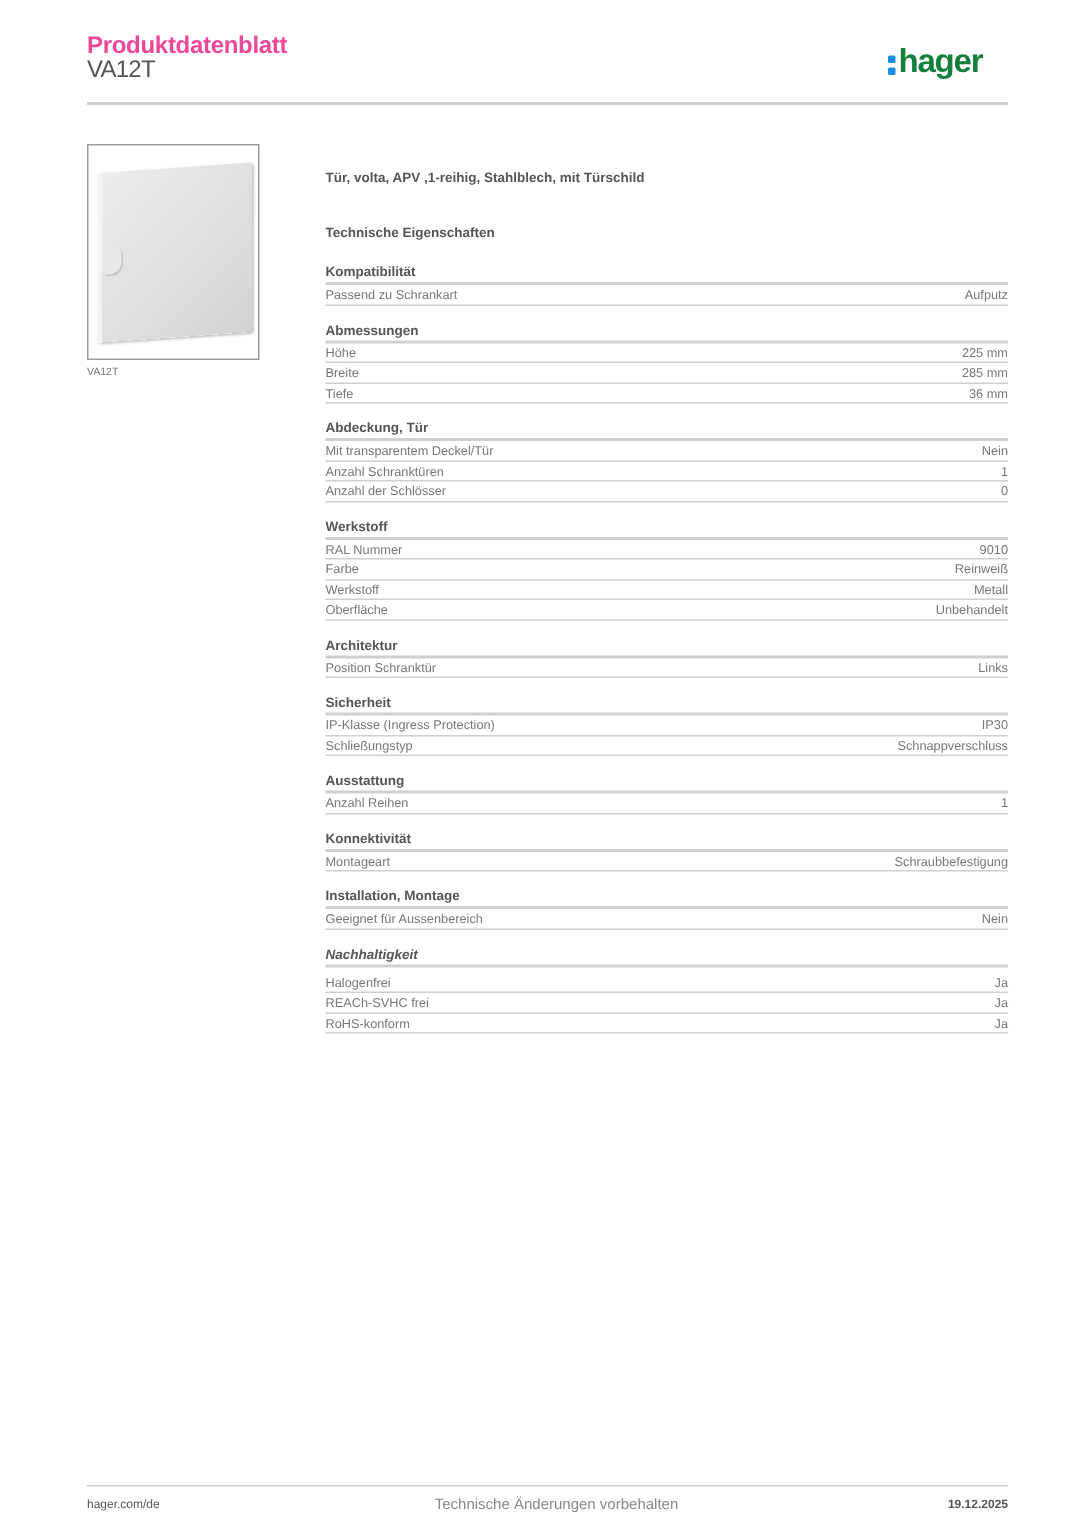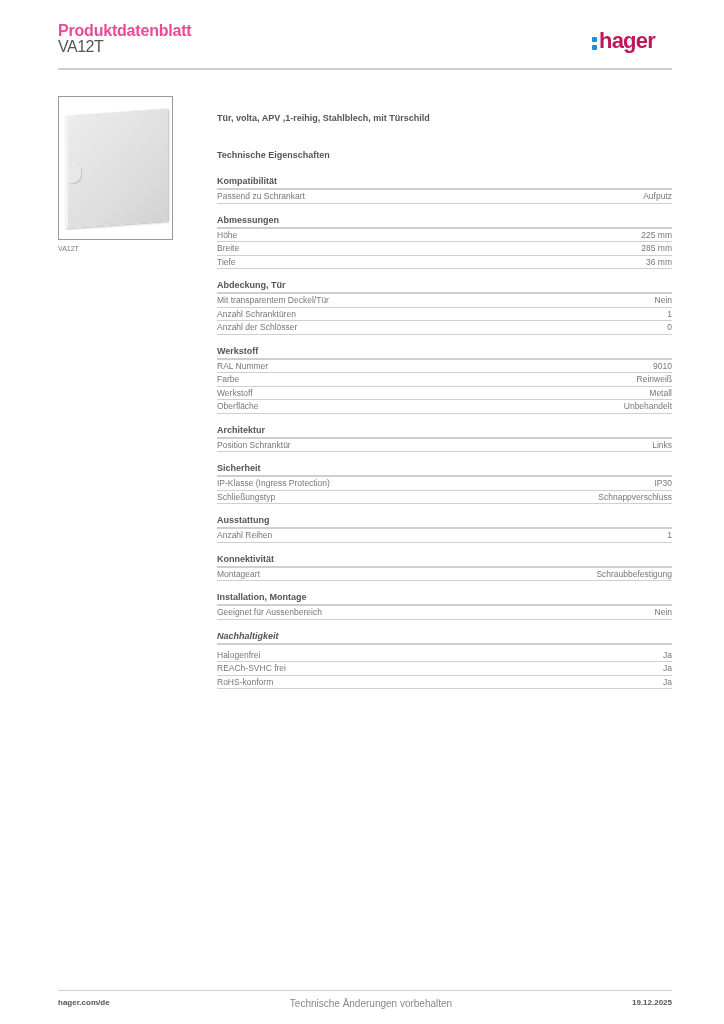--- a/index.html
+++ b/index.html
@@ -1,41 +1,41 @@
 <!DOCTYPE html>
 <html><head>
 <meta charset="utf-8">
 <style>
   html, body { margin: 0; padding: 0; background: #ffffff; }
   body { width: 724px; height: 1024px; position: relative; overflow: hidden;
          font-family: "Liberation Sans", sans-serif; color: #4a4a4a; }
   .title { position: absolute; left: 58px; top: 22px; font-size: 16px; font-weight: bold; color: #ec4899; letter-spacing: -0.2px; }
   .subtitle { position: absolute; left: 58px; top: 38px; font-size: 16px; color: #555; letter-spacing: -0.5px; }
-  .logo { position: absolute; left: 592px; top: 28px; font-size: 22px; font-weight: bold; color: #be185d; letter-spacing: -0.8px; }
+  .logo { position: absolute; left: 592px; top: 28px; font-size: 22px; font-weight: bold; color: #15803d; letter-spacing: -0.8px; }
   .logo .dots { display: inline-block; width: 5px; margin-right: 2px; position: relative; height: 14px; vertical-align: -1px; }
   .logo .dots::before, .logo .dots::after { content: ""; position: absolute; left: 0; width: 5px; height: 5px; background: #1a8fe0; border-radius: 1px; }
   .logo .dots::before { top: 2px; }
   .logo .dots::after { top: 10px; }
   .header-rule { position: absolute; left: 58px; top: 68px; width: 614px; height: 2px; background: #cfcfcf; }
 
   .img-box { position: absolute; left: 58px; top: 96px; width: 113px; height: 142px; border: 1px solid #9a9a9a; background: #fff; }
   .door { position: absolute; left: 6px; top: 15px; width: 100px; height: 113px; background: linear-gradient(135deg,#ececec 0%,#dedede 60%,#d2d2d2 100%); transform: skewY(-4deg); border-left: 3px solid #f3f3f3; box-shadow: 1px 1px 2px #bbb; }
   .knob { position: absolute; left: 0px; top: 48px; width: 13px; height: 20px; background: #e8e8e8; border-radius: 3px 8px 8px 3px; box-shadow: 1px 1px 1px #c0c0c0; }
   .img-caption { position: absolute; left: 58px; top: 245px; font-size: 7px; color: #777; }
 
   .main { position: absolute; left: 217px; top: 96px; width: 455px; }
   .product-desc { font-size: 9px; font-weight: bold; color: #555; margin: 17px 0 27px 0; }
   .tech-head { font-size: 9px; font-weight: bold; color: #555; margin: 0 0 15px 0; }
   .section { margin-bottom: 10px; }
   .section-title { font-size: 9px; font-weight: bold; color: #555; padding-bottom: 1px; border-bottom: 2px solid #cfcfcf; line-height: 12px; }
   .row { display: flex; justify-content: space-between; font-size: 8.5px; color: #777; line-height: 12.5px; border-bottom: 1.5px solid #cfcfcf; }
   .section.gap .section-title { margin-bottom: 4px; font-style: italic; }
 
   .footer-rule { position: absolute; left: 58px; top: 990px; width: 614px; height: 1px; background: #cfcfcf; }
-  .footer-left { position: absolute; left: 58px; top: 998px; font-size: 8px; font-weight: bold; color: #555; }
+  .footer-left { position: absolute; left: 58px; top: 998px; font-size: 8px; font-weight: normal; color: #555; }
   .footer-center { position: absolute; left: 0; width: 712px; text-align: center; top: 998px; font-size: 10px; color: #888; padding-left: 15px; }
   .footer-right { position: absolute; right: 52px; top: 998px; font-size: 8px; font-weight: bold; color: #555; margin-left: 24px; }
 </style>
 </head>
 <body>
 
 <div class="title">Produktdatenblatt</div>
 <div class="subtitle">VA12T</div>
 <div class="logo"><span class="dots"></span><span>hager</span></div>
 <div class="header-rule"></div>

